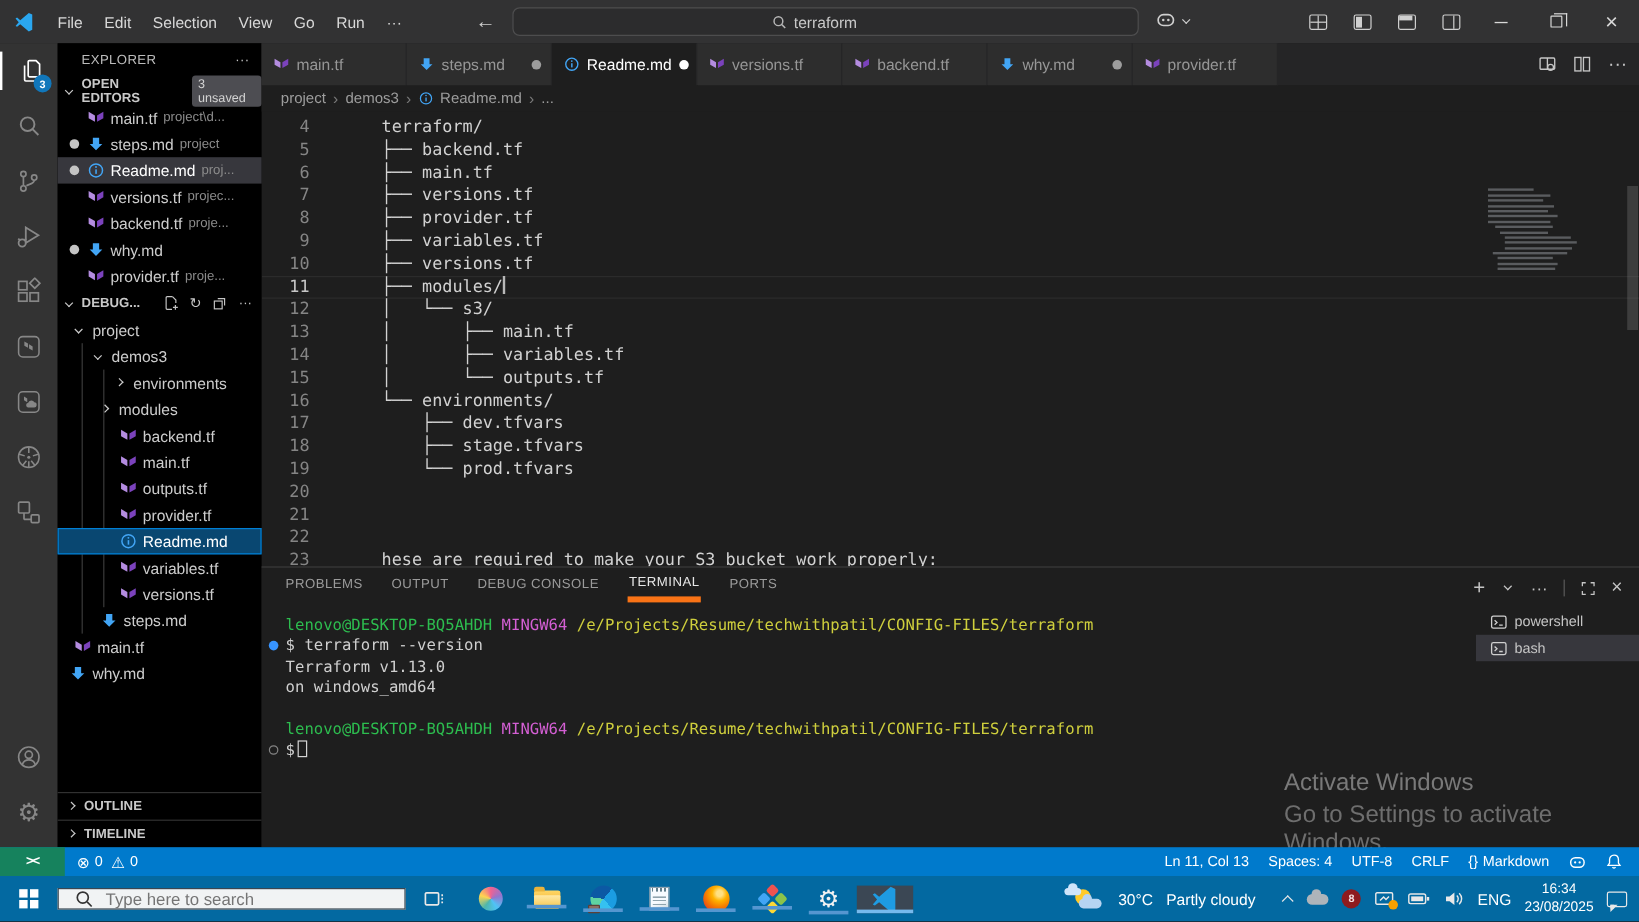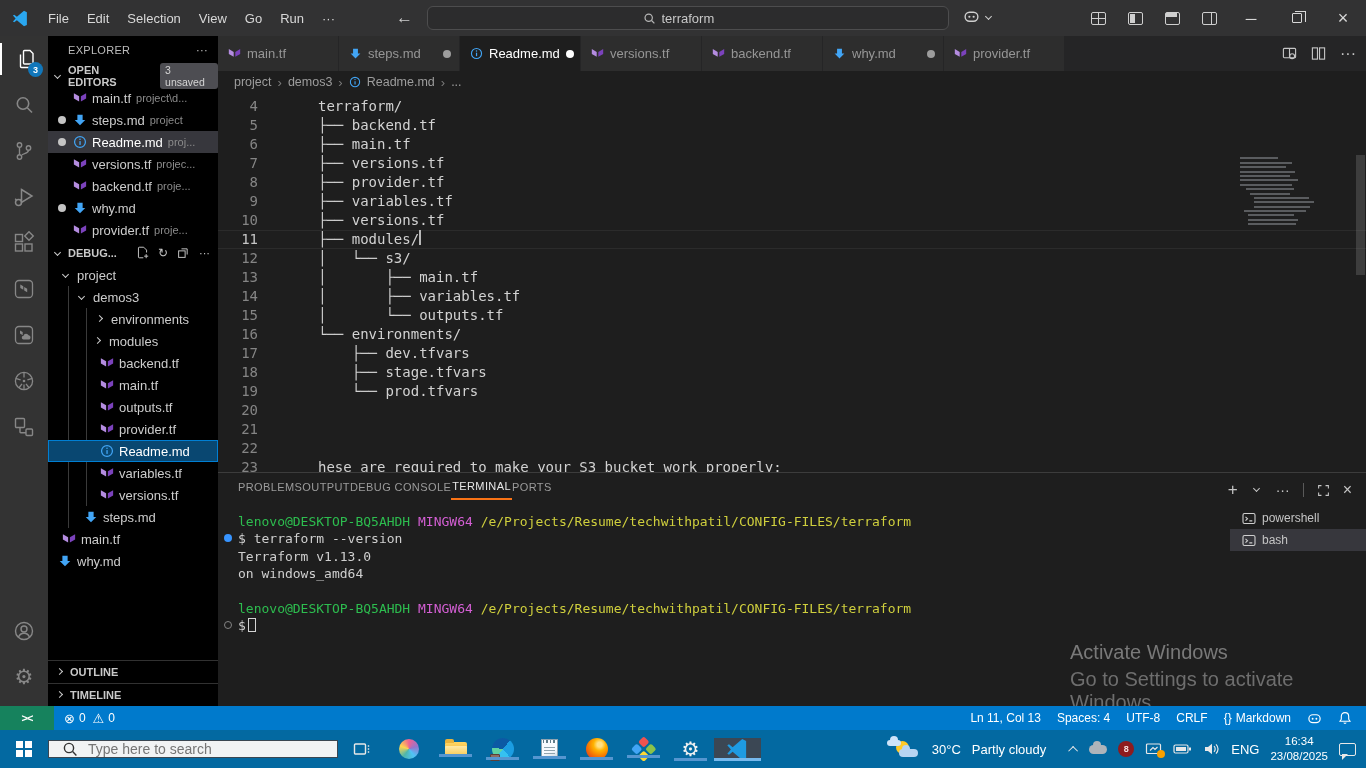--- a/index.html
+++ b/index.html
@@ -72,22 +72,22 @@
   .cl .ct{margin-left:60px}
   .cl.cur{box-shadow:inset 0 1px 0 #2b2b2b,inset 0 -1px 0 #2b2b2b}
   .cl.cur .ln{color:#c6c6c6}
   .caret{display:inline-block;width:1.5px;height:15px;background:#b8b8b8;vertical-align:-2px}
   #minimap{position:absolute;right:46px;top:62px;width:84px;height:100px;opacity:.85}
   #minimap i{display:block;height:2px;margin:2.4px 0 0 4px;background:#9fa4a9;opacity:.55}
   #vsb{position:absolute;right:1px;top:62px;width:9px;height:120px;background:rgba(121,121,121,.35)}
 
   
   #panel{position:absolute;left:218px;top:472px;width:1148px;height:234px;background:#1e1e1e;border-top:1px solid #3c3c3c}
-  #ptabs{height:28px;display:flex;align-items:center;padding-left:20px;font-size:11px;color:#9b9b9b;letter-spacing:.4px}
-  #ptabs .pt.on{color:#e7e7e7;border-bottom:2px solid #f97316;padding:6px 1px}
+  #ptabs{height:28px;display:flex;align-items:center;gap:24px;padding-left:20px;font-size:11px;color:#9b9b9b;letter-spacing:.4px}
+  #ptabs .pt.on{color:#e7e7e7;border-bottom:5px solid #f97316;padding:6px 1px}
   .pacts{position:absolute;right:14px;top:7px;display:flex;align-items:center;gap:13px;color:#c5c5c5;font-size:14px}
   .psep{width:1px;height:14px;background:#5a5a5a}
   #term{position:absolute;left:0;top:34px;right:136px;bottom:0;padding:6px 0 0 20px;font:13px/17.4px "DejaVu Sans Mono",monospace;color:#cfcfcf}
   .tl{position:relative;white-space:pre;height:17.4px}
   .dec{position:absolute;left:-14px;top:4px;width:8px;height:8px;border-radius:50%}
   .dec.b{background:#3794ff}
   .dec.o{border:1.5px solid #848484}
   .g{color:#2dbd4f}.m{color:#d45fd4}.y{color:#cfcf3d}
   .tcur{display:inline-block;width:8px;height:14px;border:1px solid #d4d4d4;vertical-align:-2px;margin-left:2px}
   #shells{position:absolute;right:0;top:34px;width:136px}
@@ -395,21 +395,21 @@
         <span>project</span>
       </div>
     <div class="tr" style="padding-left:28px">
         <span class="chev"></span>
         <span>demos3</span>
       </div>
     <div class="tr" style="padding-left:46px">
         <span class="chev r"></span>
         <span>environments</span>
       </div>
-    <div class="tr" style="padding-left:44px">
+    <div class="tr" style="padding-left:34px">
         <span class="chev r"></span>
         <span>modules</span>
       </div>
     <div class="tr" style="padding-left:52px">
         <span>
           <svg width="14" height="14" viewBox="0 0 16 16">
             <path fill="#b48ce0" d="M1 2.5 7 6v6L1 8.5z"></path>
             <path fill="#7b42bc" d="M15 2.5 9 6v6l6-3.5z"></path>
           </svg>
         </span>

